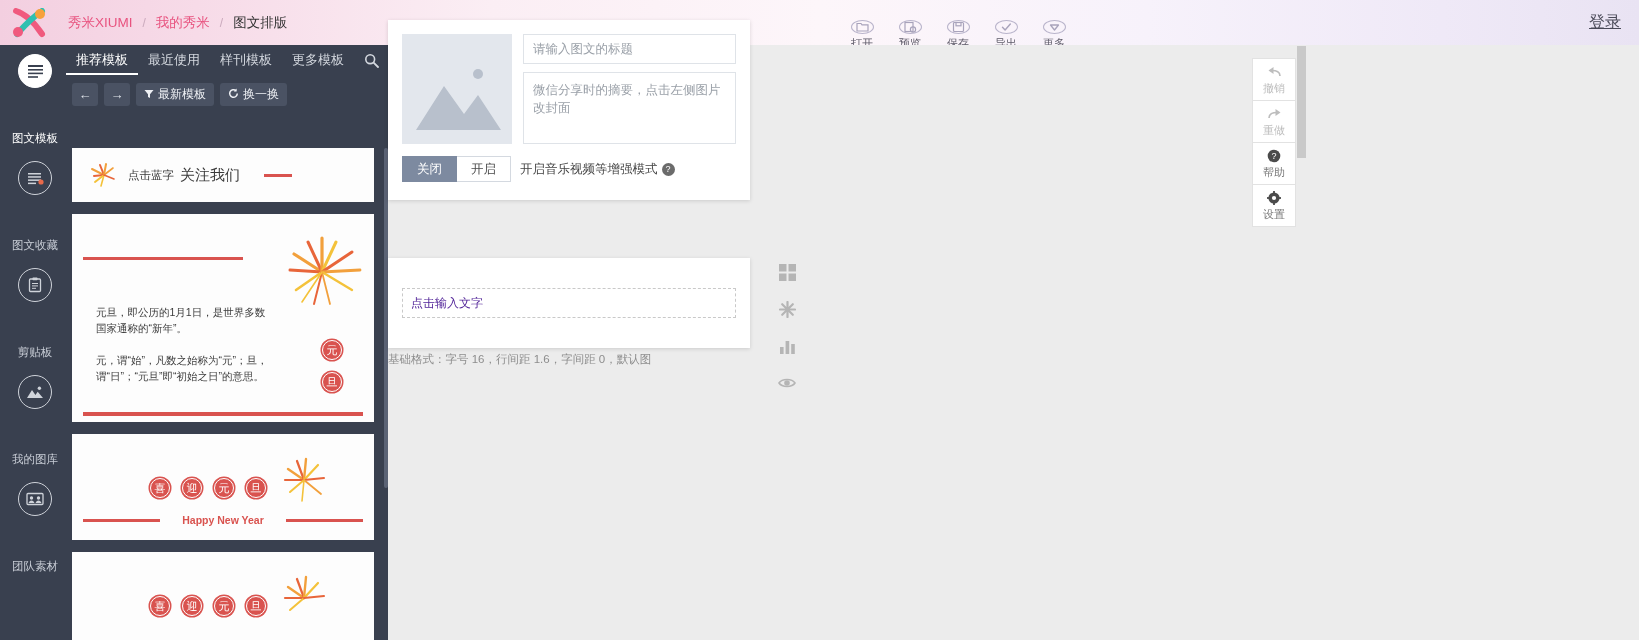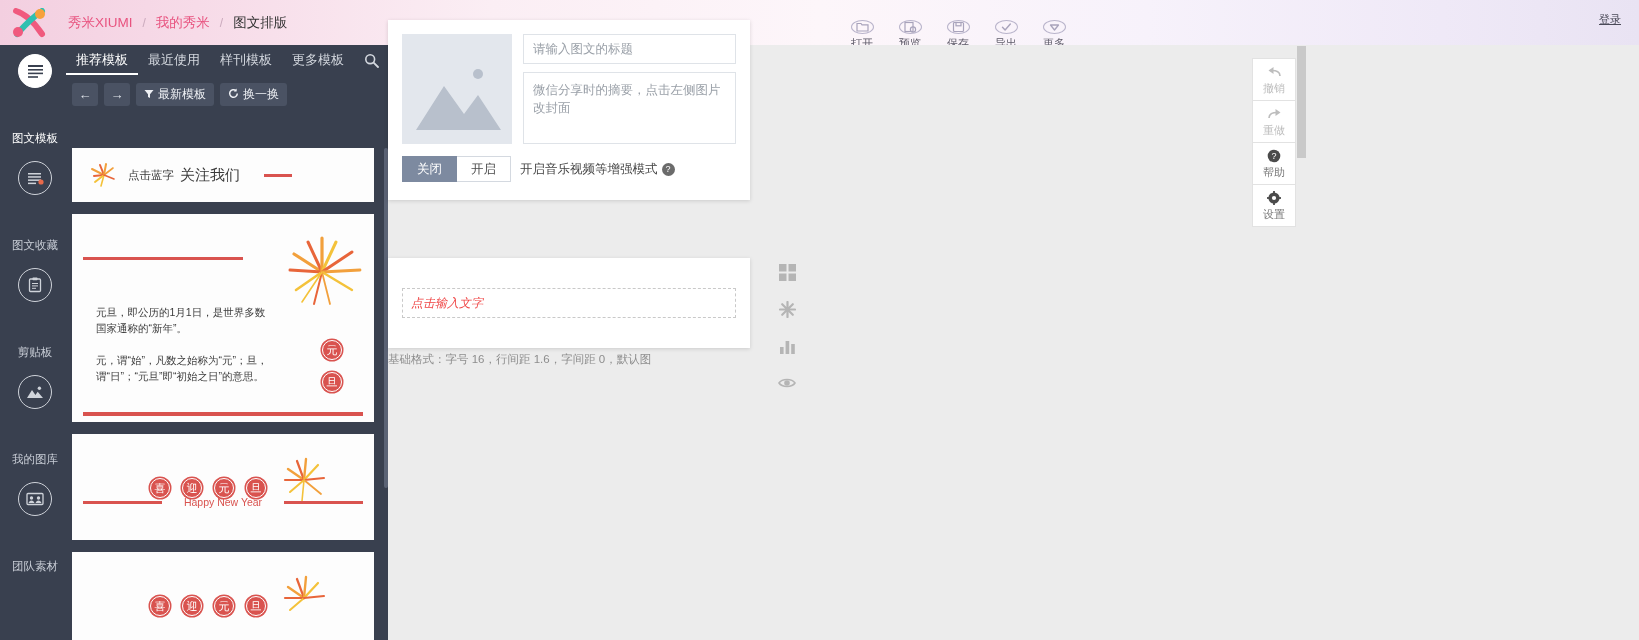--- a/index.html
+++ b/index.html
@@ -31,21 +31,21 @@
   }
   .tool-btn .ic {
     width: 23px; height: 23px; border-radius: 50%;
     border: 1.3px solid #b9b4cb; display: flex; align-items: center; justify-content: center;
     color: #a8a3bb;
   }
   .tool-btn .lbl { font-size: 11px; color: #5d5a68; margin-top: 2px; }
 
   .login-btn {
     position: absolute; right: 18px; top: 12px;
-    font-size: 11px; color: #4a4a58; cursor: pointer; text-decoration: underline;
+    font-size: 16px; color: #4a4a58; cursor: pointer; text-decoration: underline;
   }
 
   
   .rail {
     position: absolute; top: 45px; left: 0; width: 58px; height: 595px;
     background: #39404f;
   }
   .rail-item {
     width: 58px; padding: 9px 0 6px 12px;
     display: flex; flex-direction: column; align-items: center; cursor: pointer; gap: 39px;
@@ -141,21 +141,21 @@
   .mode-lbl { font-size: 12.5px; color: #444; margin-left: 9px; display: flex; align-items: center; gap: 4px; }
   .qmark {
     width: 13px; height: 13px; border-radius: 50%; background: #6b6b6b; color: #fff;
     font-size: 9px; display: inline-flex; align-items: center; justify-content: center;
   }
 
   .body-card { left: 388px; top: 258px; width: 362px; height: 90px; }
   .dashbox {
     position: absolute; left: 14px; top: 30px; right: 14px; height: 30px;
     border: 1px dashed #c9c9c9; display: flex; align-items: center; padding-left: 8px;
-    font-size: 12px; color: #ef4444; cursor: text; font-style: italic;
+    font-size: 12px; color: #4c1d95; cursor: text;
   }
 
   .fmt-note {
     position: absolute; left: 388px; top: 352px; font-size: 11.5px; color: #8d8d8d;
   }
 
   .float-icons {
     position: absolute; left: 777px; top: 262px; display: flex; flex-direction: column; gap: 17px;
   }
   .float-icons .fi { width: 20px; height: 20px; color: #b5b5b5; cursor: pointer; display: flex; align-items: center; justify-content: center; }
@@ -406,21 +406,21 @@
             <path d="M28 24 L9 24" stroke="#e8653a" stroke-width="2.2"></path>
             <path d="M28 24 L14 36" stroke="#f4c23a" stroke-width="2"></path>
             <path d="M28 24 L21 5" stroke="#e8653a" stroke-width="2.2"></path>
             <path d="M28 24 L30 3" stroke="#f2a03c" stroke-width="2.4"></path>
             <path d="M28 24 L42 9" stroke="#f4c23a" stroke-width="2.2"></path>
             <path d="M28 24 L48 22" stroke="#e8653a" stroke-width="2"></path>
             <path d="M28 24 L45 38" stroke="#f2a03c" stroke-width="1.8"></path>
             <path d="M28 24 L26 45" stroke="#f4c23a" stroke-width="1.6"></path>
           </g>
         </svg>
-        <div style="position:absolute;left:11px;bottom:32px;right:11px;display:flex;align-items:center;gap:22px;">
+        <div style="position:absolute;left:11px;bottom:14px;right:11px;display:flex;align-items:center;gap:22px;font-weight:bold;">
           <span style="flex:1;height:3px;background:#d9534f;"></span>
           <span style="font-size:10.5px;color:#d9534f;white-space:nowrap;">Happy New Year</span>
           <span style="flex:1;height:3px;background:#d9534f;"></span>
         </div>
       </div>
 
       <div class="tpl-card" style="height:120px;">
         <div style="position:absolute;left:78px;top:44px;display:flex;gap:12px;">
           <span class="circ-char">喜</span>
           <span class="circ-char">迎</span>

